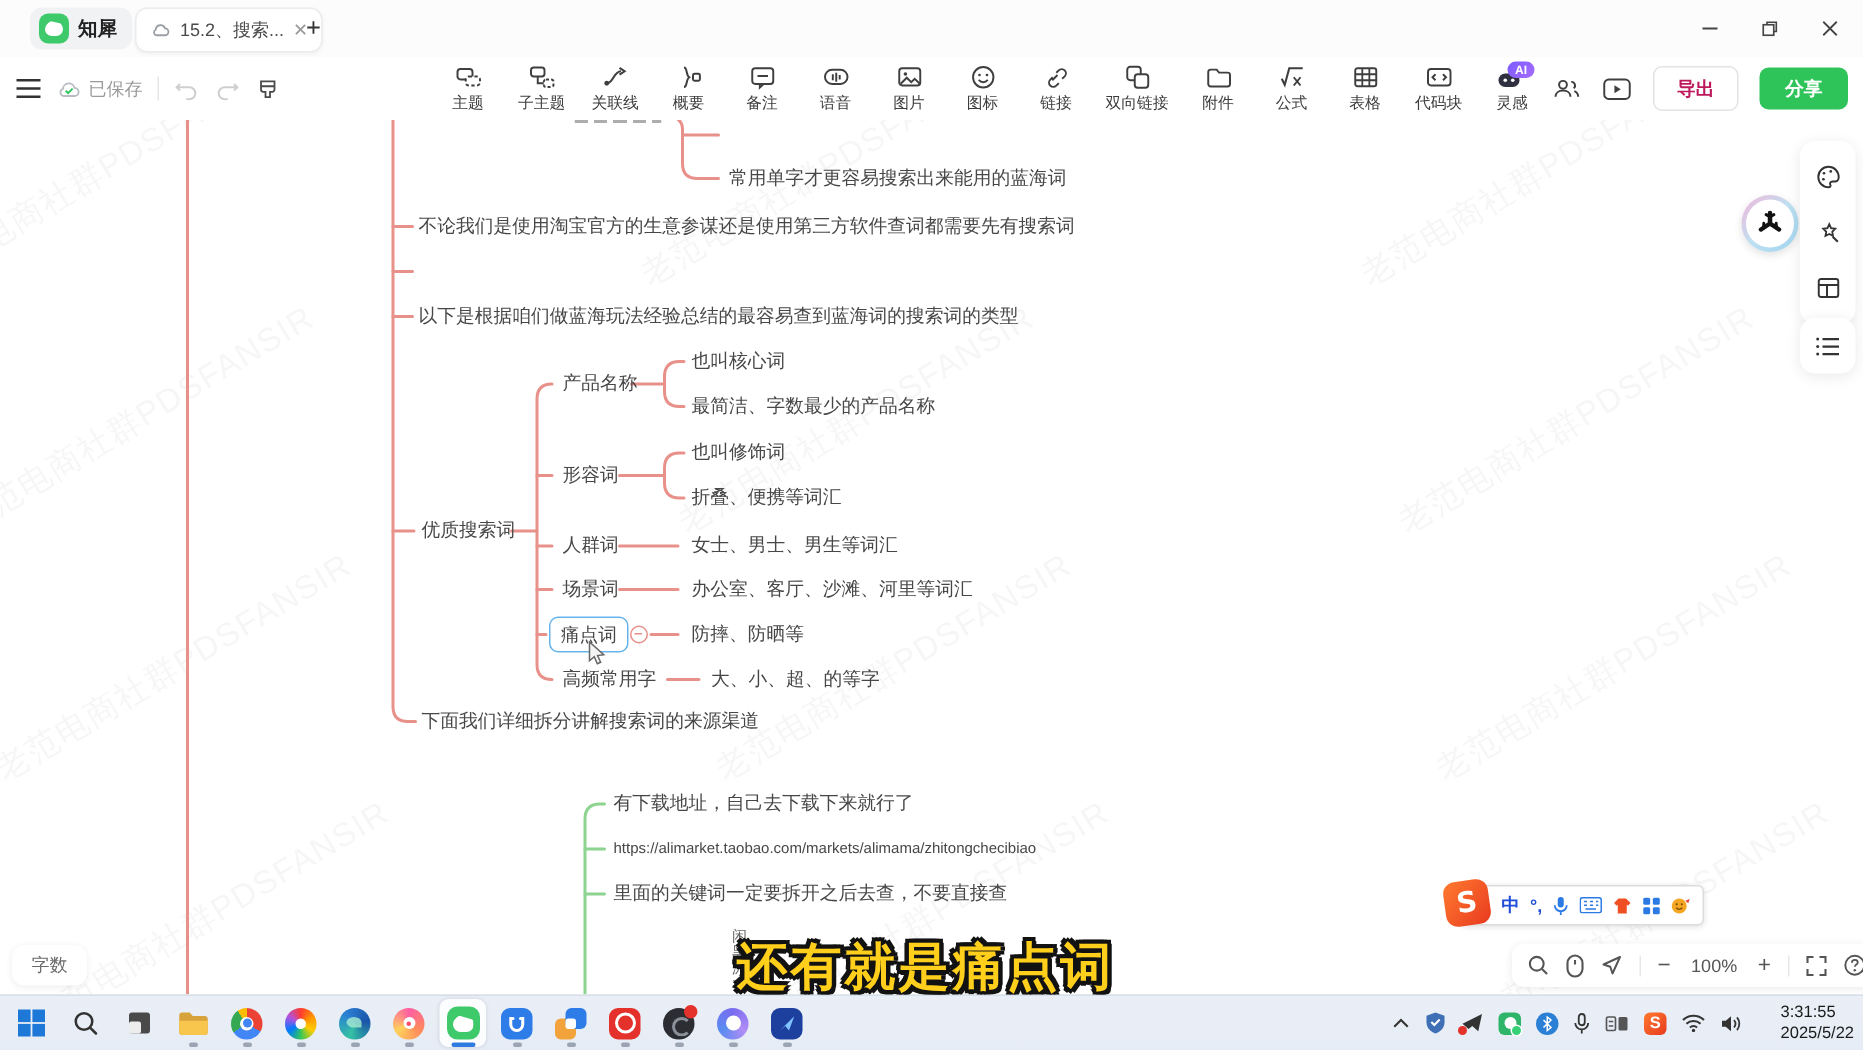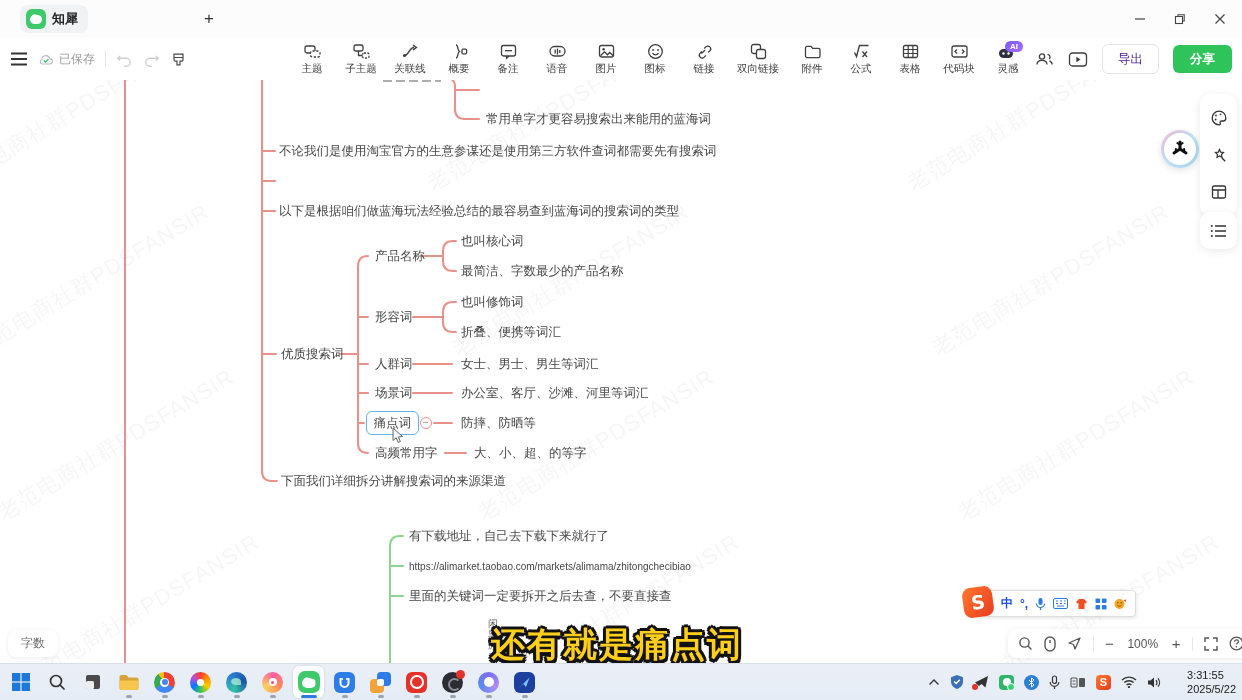--- a/index.html
+++ b/index.html
@@ -29,21 +29,21 @@
   .mb-left{position:absolute;left:10px;top:0;height:42px;display:flex;align-items:center;gap:10px;}
   .saved{display:flex;align-items:center;gap:5px;font-size:12px;color:#9a9a9a;}
   .mb-div{width:1px;height:16px;background:#e6e6e6;}
   .tools{position:absolute;left:292px;top:0;height:42px;display:flex;align-items:flex-start;gap:9px;}
   .tool{display:flex;flex-direction:column;align-items:center;width:40px;padding-top:4px;position:relative;}
   .tool .tlabel{font-size:10.5px;color:#3d3d3d;margin-top:1px;white-space:nowrap;}
   .ai-badge{position:absolute;top:-1px;right:-4px;background:linear-gradient(135deg,#7c5cff,#a56bff);
     color:#fff;font-size:8px;font-weight:bold;padding:1px 5px;border-radius:7px;}
   .mb-right{position:absolute;right:10px;top:0;height:42px;display:flex;align-items:center;gap:14px;}
   .btn-export{height:28px;padding:0 15px;border:1px solid #e3e3e5;border-radius:6px;background:#fff;
-    font-size:12.5px;color:#4c1d95;display:flex;align-items:center;font-weight:normal;}
+    font-size:12.5px;color:#be185d;display:flex;align-items:center;font-weight:bold;}
   .btn-share{height:28px;padding:0 17px;border-radius:6px;background:#2ec45a;font-size:12.5px;color:#fff;
     display:flex;align-items:center;font-weight:bold;}
 
   
   .canvas{position:absolute;top:80px;left:0;width:1242px;height:583px;background:#fff;overflow:hidden;
     border-bottom:1px solid #e3e8f0;}
   .wm{position:absolute;font-size:22px;color:rgba(40,40,40,0.045);white-space:nowrap;
     transform:rotate(-31deg);letter-spacing:1px;pointer-events:none;}
   .node{position:absolute;font-size:12.5px;color:#474747;white-space:nowrap;transform:translateY(-50%);}
   .node-url{font-size:10px;}
@@ -103,20 +103,29 @@
 </style>
 </head>
 <body>
 
 <div class="screen">
 
   <div class="titlebar">
     <div class="logo-chip">
       <span class="logo-sq"></span>
       <span class="logo-text">知犀</span>
+    </div>
+    <div class="tab">
+      <span class="ic">
+        <svg width="14" height="14" viewBox="0 0 14 14">
+            <path d="M4 10.5h6a2.3 2.3 0 000-4.6 3.2 3.2 0 00-6.2.9A2 2 0 004 10.5z" fill="none" stroke="#9aa0a6" stroke-width="1.2"></path>
+          </svg>
+      </span>
+      <span class="tab-title">15.2、搜索...</span>
+      <span class="tab-close">✕</span>
     </div>
     <div class="newtab">+</div>
     <div class="winctl">
       <span class="wbtn">
         <svg width="12" height="12" viewBox="0 0 12 12">
             <path d="M1 6h10" stroke="#444" stroke-width="1.2"></path>
           </svg>
         </span>
       <span class="wbtn">
         <svg width="12" height="12" viewBox="0 0 12 12">

